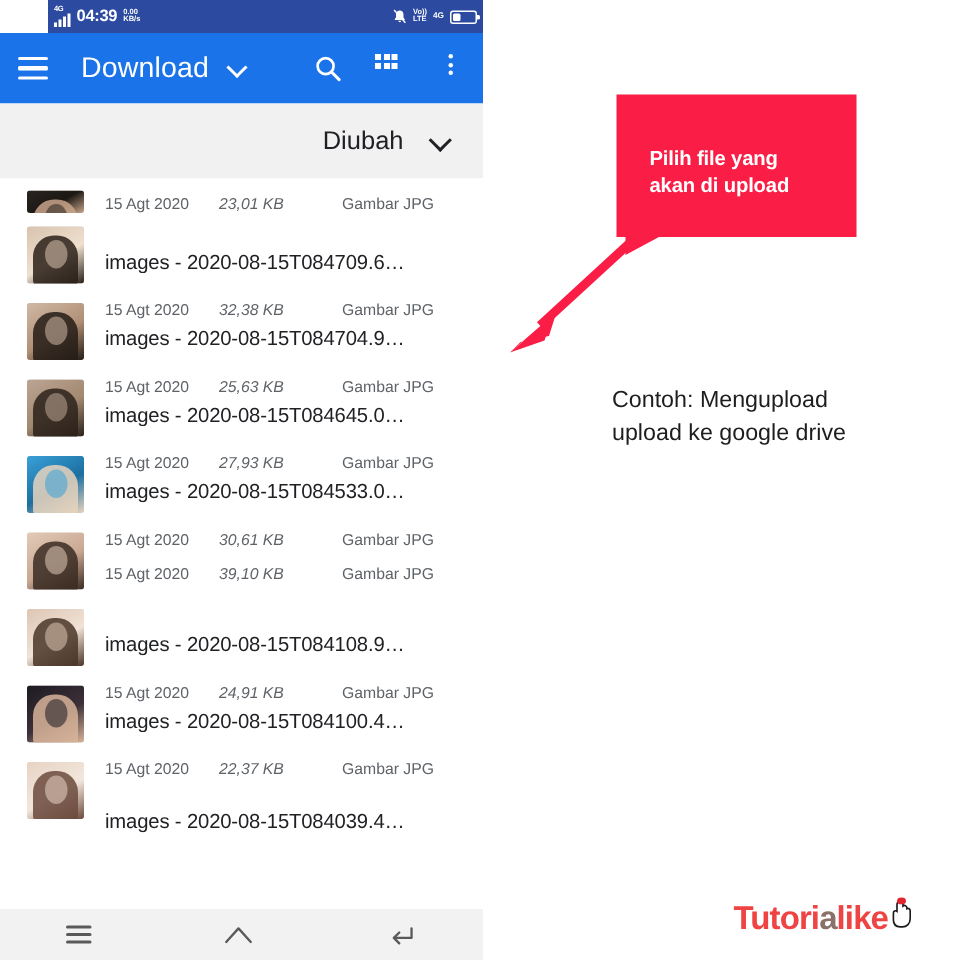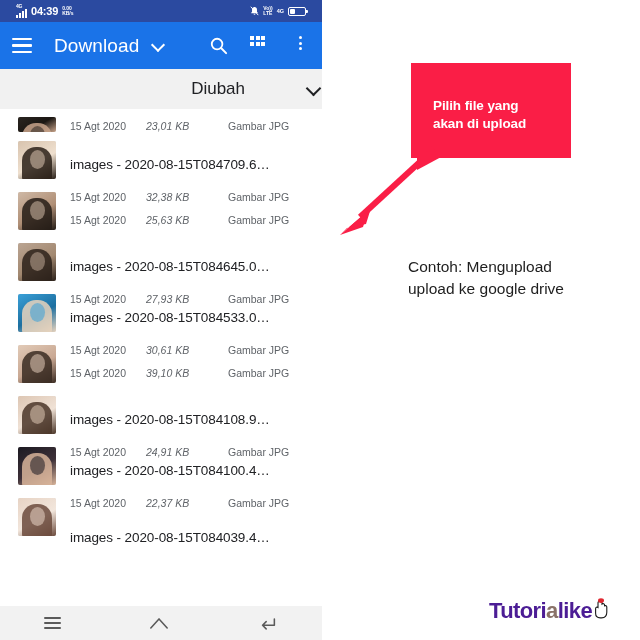--- a/index.html
+++ b/index.html
@@ -16,22 +16,23 @@
     position:absolute;left:0;top:0;
     width:322px;height:640px;
     background:#ffffff;
     overflow:hidden;
   }
 
   
   .statusbar{
     height:22px;background:#2b4aa0;
     display:flex;align-items:center;
-    padding:0 16px;box-sizing:border-box;
+    padding:0 4px;box-sizing:border-box;
     color:#ffffff;
+    margin-left:32px;
   }
   .sb-left{display:flex;align-items:center;gap:4px;}
   .sb-right{margin-left:auto;display:flex;align-items:center;gap:4px;}
   .sig{display:flex;align-items:flex-end;gap:1px;height:9px;}
   .sig i{display:block;width:2px;background:#fff;}
   .sig i:nth-child(1){height:3px;}
   .sig i:nth-child(2){height:5px;}
   .sig i:nth-child(3){height:7px;}
   .sig i:nth-child(4){height:9px;}
   .sig-wrap{display:flex;flex-direction:column;align-items:flex-start;line-height:1;}
@@ -72,23 +73,23 @@
   .appbar-actions{margin-left:auto;display:flex;align-items:center;gap:22px;}
   .ic{width:19px;height:19px;position:relative;cursor:pointer;}
   .ic-search circle,.ic-search line{stroke:#fff;}
   .grid3{display:grid;grid-template-columns:repeat(3,4px);grid-template-rows:repeat(2,4px);gap:1.5px;}
   .grid3 i{display:block;background:#fff;width:4px;height:4px;}
   .dots{display:flex;flex-direction:column;gap:2.5px;align-items:center;}
   .dots i{width:3px;height:3px;border-radius:50%;background:#fff;display:block;}
 
   
   .sortbar{
-    height:40px;background:#f1f1f1;
+    height:50px;background:#f1f1f1;
     display:flex;align-items:center;justify-content:flex-end;
-    padding:0 0;box-sizing:border-box;gap:44px;
+    padding:0 20px;box-sizing:border-box;
   }
   .sort-label{font-size:17px;color:#202124;}
   .sort-chev{margin-left:18px;width:15px;height:15px;position:relative;}
   .sort-chev::before{
     content:"";position:absolute;left:1px;top:1px;width:9px;height:9px;
     border-right:2.6px solid #202124;border-bottom:2.6px solid #202124;
     transform:rotate(45deg);
   }
 
   
@@ -148,21 +149,21 @@
     position:absolute;left:408px;top:256px;width:220px;
     font-size:15.5px;color:#1e1e1e;line-height:1.4;
   }
 
   .watermark{
     position:absolute;left:489px;top:598px;
     display:flex;align-items:center;
   }
   .wm-text{font-size:22px;font-weight:bold;letter-spacing:-.6px;}
   .wm-a{color:#8a7268;}
-  .wm-dark{color:#4c1d95;text-align:right;}
+  .wm-dark{color:#ef4444;text-align:right;}
   .wm-hand{margin-left:1px;}
 </style>
 </head>
 <body>
 
 <div class="phone">
 
   <div class="statusbar">
     <div class="sb-left">
       <div class="sig-wrap">
@@ -269,20 +270,21 @@
           </div>
         </div>
       </div>
       <div class="row">
         <div class="thumb">
           <div class="t-bg" style="background:linear-gradient(150deg,#cfb9a6 0%,#b08f76 55%,#241c16 100%)"></div>
           <div class="t-hair" style="left:4px;top:6px;width:30px;height:34px;border-radius:14px 14px 4px 4px;background:#241c16;opacity:.85"></div>
           <div class="t-face" style="left:12px;top:9px;width:15px;height:19px;background:#cfb9a6;opacity:.55"></div>
         </div>
         <div class="meta">
+          <div class="fname">images - 2020-08-15T084704.9…</div>
           <div class="subrow">
             <span class="s-date">15 Agt 2020</span>
             <span class="s-size">25,63 KB</span>
             <span class="s-type">Gambar JPG</span>
           </div>
         </div>
       </div>
       <div class="row">
         <div class="thumb">
           <div class="t-bg" style="background:linear-gradient(150deg,#bba593 0%,#a28870 55%,#2b211a 100%)"></div>

